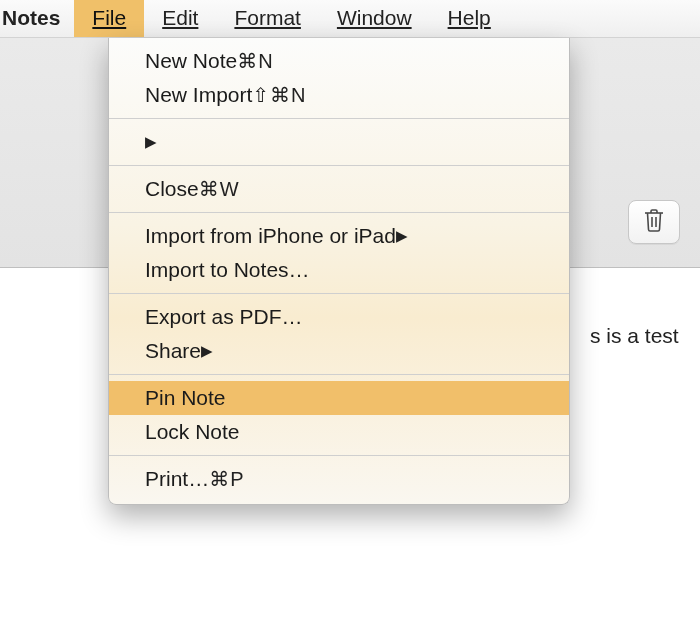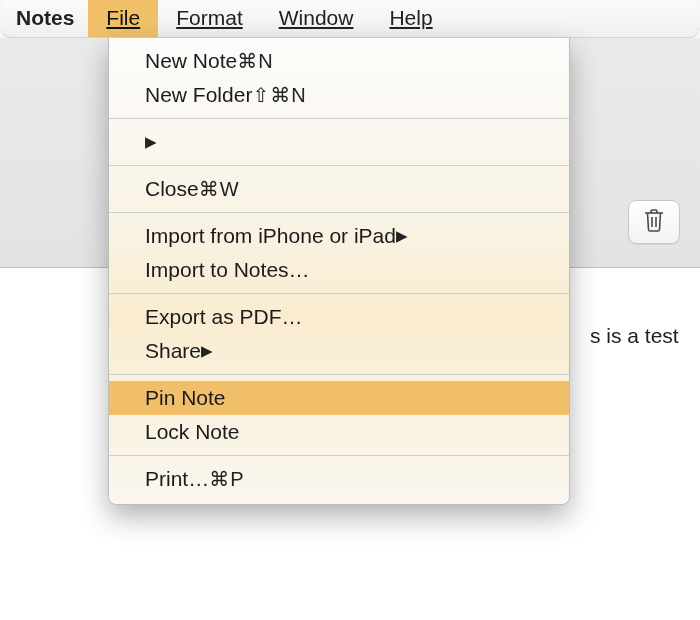--- a/index.html
+++ b/index.html
@@ -11,24 +11,22 @@
     position: relative;
   }
 
   
   .menubar {
     display: flex;
     align-items: stretch;
     height: 38px;
     background: linear-gradient(#fbfbfb, #efefef);
     border-bottom: 1px solid #d3d3d3;
-    padding-left: 14px;
     font-size: 21px;
     color: #222;
-    border-radius: 11px;
   }
   .menubar .app-name { font-weight: 700; padding: 6px 14px 0 2px; }
   .menubar .menu-title {
     padding: 6px 18px 0 18px;
     cursor: default;
     text-decoration: underline;
   }
   .menubar .menu-title.open {
     background: #f0c069;
     color: #111;
@@ -141,33 +139,34 @@
 </div>
 
 <div class="sidebar-strip"></div>
 <div class="note-area"></div>
 <div class="note-text">s is a test</div>
 
 <div class="menubar">
   <div class="app-name">Notes</div>
   <div id="menubar-items" style="display: flex;">
       <div class="menu-title open"><span>File</span></div>
+      <div class="menu-title"><span>Edit</span></div>
       <div class="menu-title"><span>Format</span></div>
       <div class="menu-title"><span>Window</span></div>
       <div class="menu-title"><span>Help</span></div>
     </div>
 </div>
 
 <div class="dropdown" id="dropdown">
     <div class="item">
       <span>New Note</span>
       <span class="shortcut">⌘N</span>
     </div>
     <div class="item">
-      <span>New Folder</span>
+      <span>New Import</span>
       <span class="shortcut">⇧⌘N</span>
     </div>
     <div class="sep"></div>
     <div class="item">
       <span class="submenu-arrow">▶</span>
     </div>
     <div class="sep"></div>
     <div class="item">
       <span>Close</span>
       <span class="shortcut">⌘W</span>

